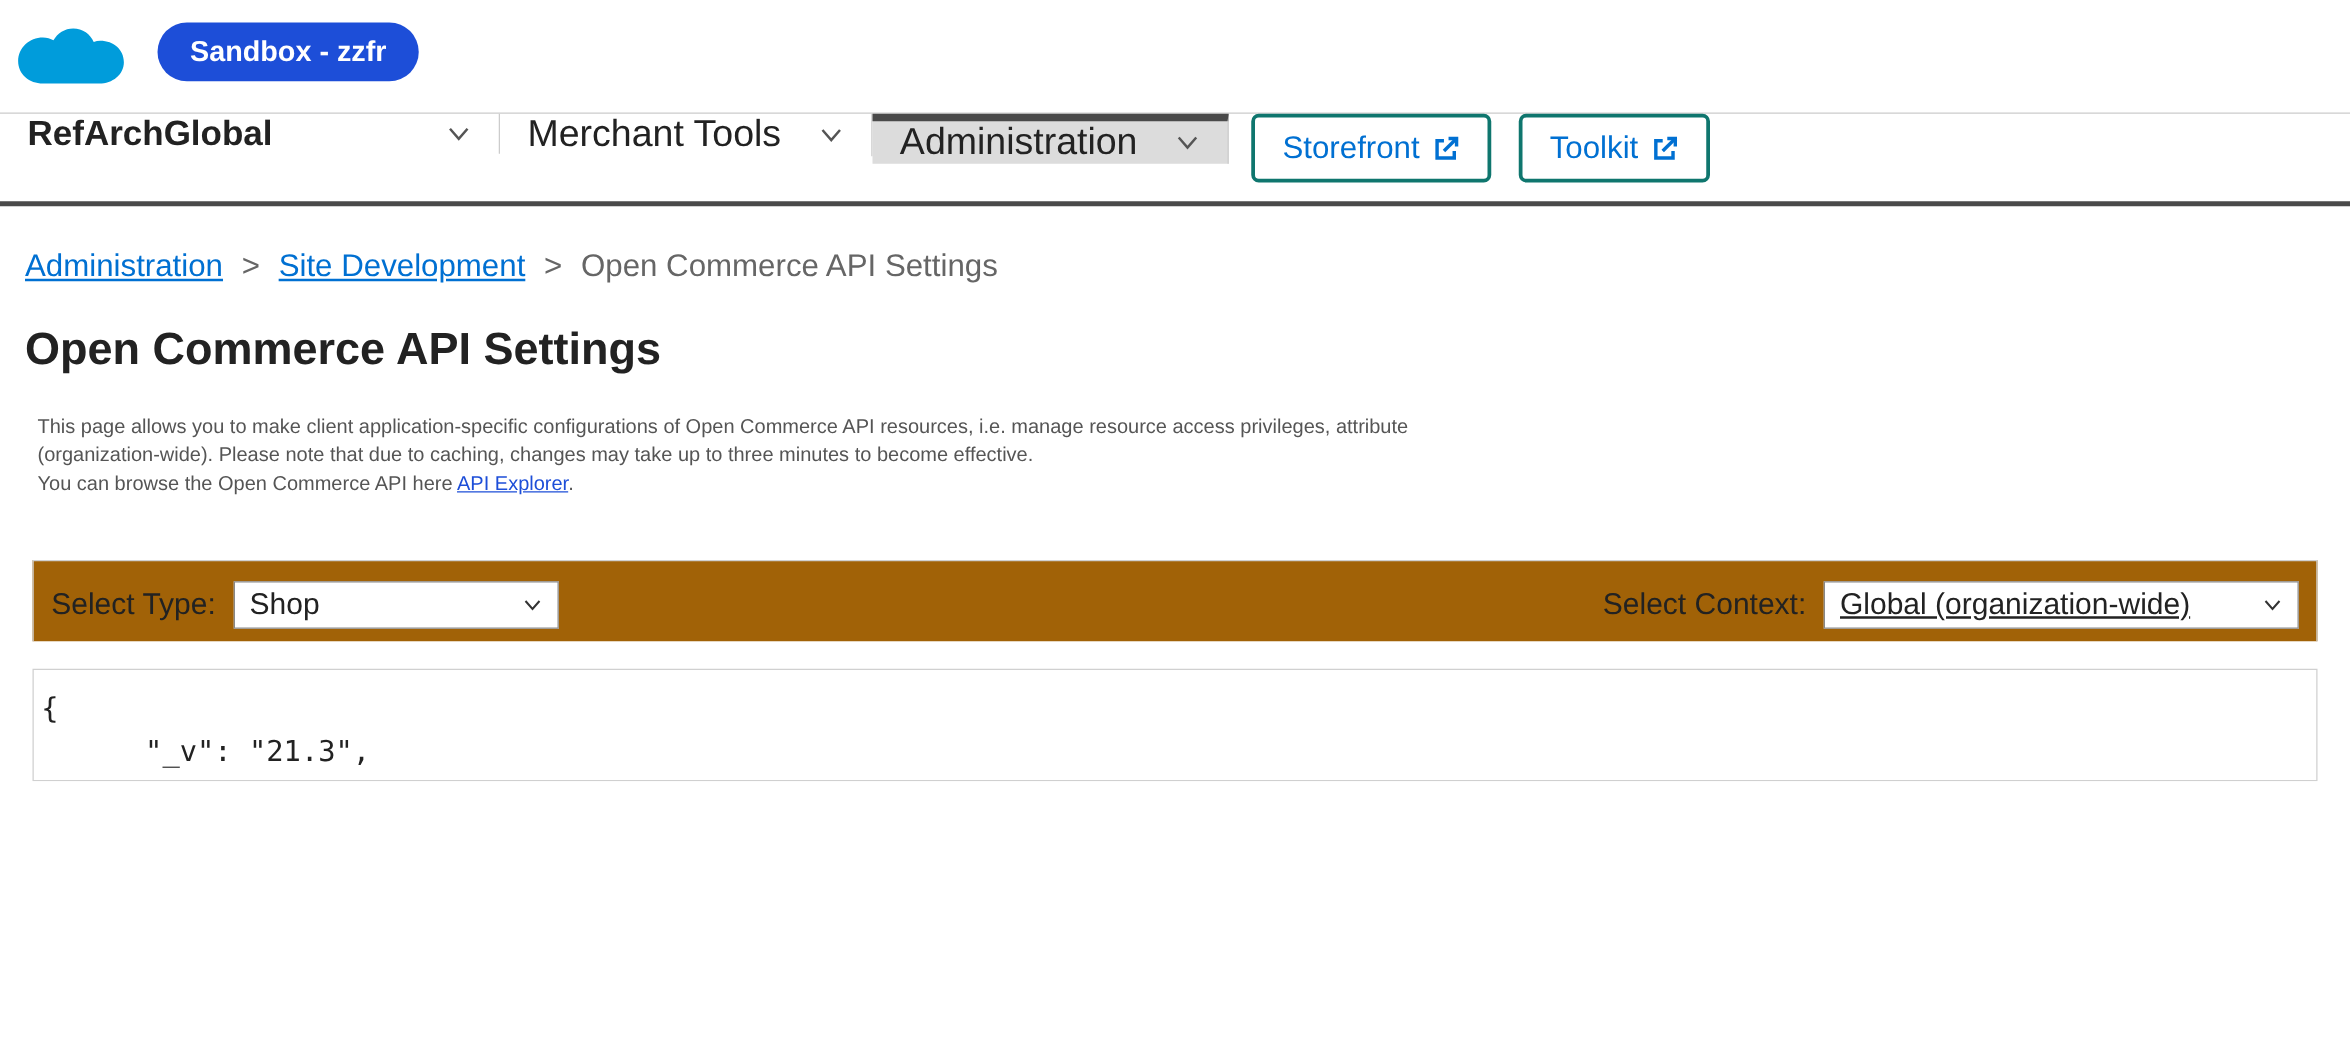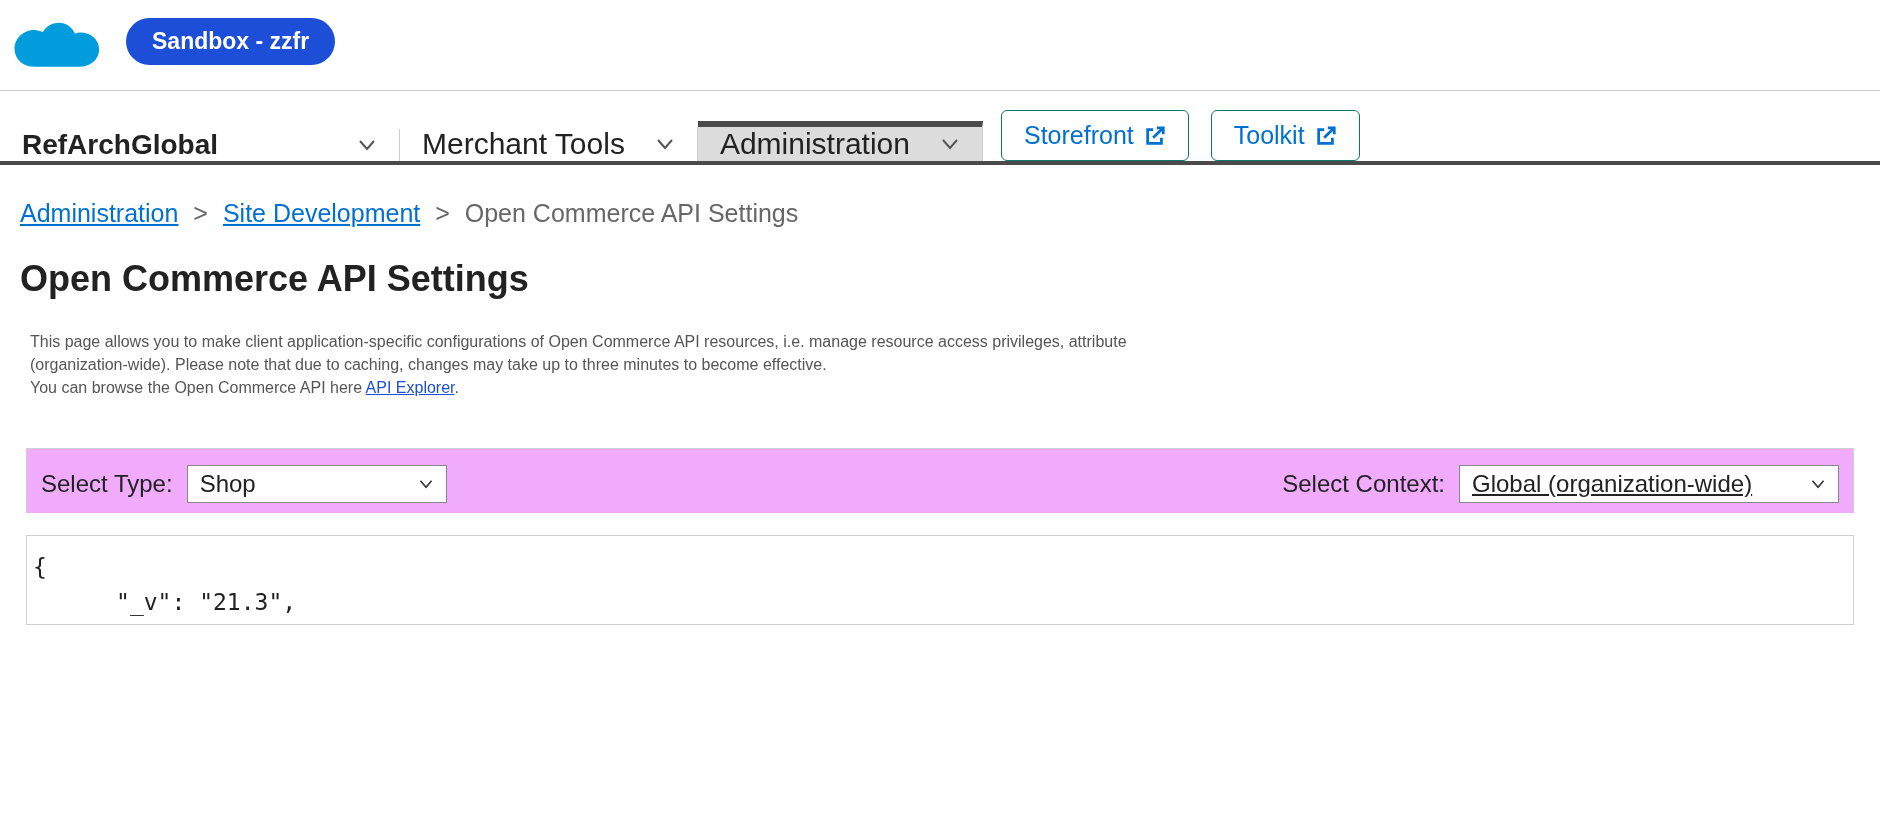--- a/index.html
+++ b/index.html
@@ -28,21 +28,21 @@
     background: #1d4ed8;
     color: #fff;
     font-weight: 700;
     font-size: 23px;
     border-radius: 40px;
     padding: 10px 26px;
   }
 
   .menubar {
     display: flex;
-    align-items: flex-end;
+    align-items: flex-start;
     border-top: 1px solid #ccc;
     border-bottom: 4px solid #4a4a4a;
     height: 75px;
   }
 
   .menu-item {
     display: flex;
     align-items: center;
     justify-content: space-between;
     padding: 0 22px;
@@ -72,21 +72,21 @@
   .link-buttons {
     display: flex;
     align-items: center;
     gap: 22px;
     padding-left: 18px;
   }
   .link-btn {
     display: flex;
     align-items: center;
     gap: 10px;
-    border: 1px solid #0f766e;
+    border: 3px solid #0f766e;
     border-radius: 6px;
     color: #0070d2;
     font-size: 25px;
     padding: 10px 22px;
     cursor: pointer;
     background: #fff;
   }
   .link-btn .ext-icon {
     width: 22px;
     height: 22px;
@@ -123,21 +123,21 @@
   }
   .description a {
     color: #1d4ed8;
     text-decoration: underline;
   }
 
   .controls {
     margin: 48px 26px 0 26px;
     border: 1px solid #d0d0d0;
     border-bottom: none;
-    background: #f0abfc;
+    background: #a16207;
     padding: 16px 14px 10px 14px;
     display: flex;
     align-items: center;
     justify-content: space-between;
     font-size: 24px;
   }
   .controls .group {
     display: flex;
     align-items: center;
     gap: 14px;

